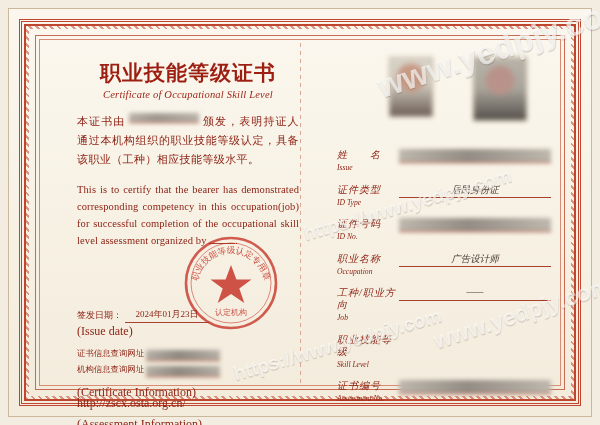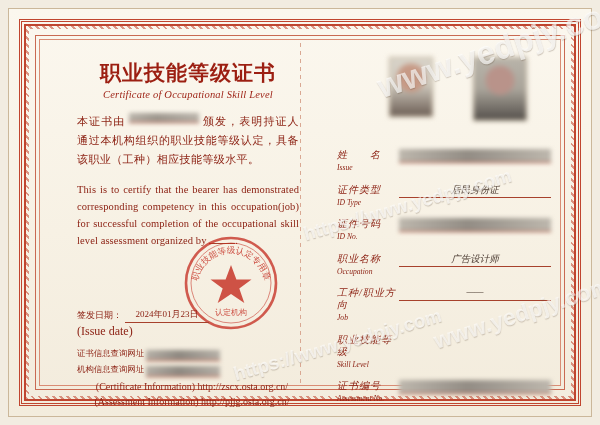--- a/index.html
+++ b/index.html
@@ -104,21 +104,21 @@
   .query{
     position:absolute;left:22px;top:308px;width:230px;
     font-size:8.4px;color:#8d2315;line-height:14px;
   }
   .query-row{display:flex;align-items:flex-end;gap:2px;}
   .query-val{
     border-bottom:1px solid #a7412c;min-width:74px;height:10px;
     filter:blur(2px);
     background:linear-gradient(90deg,#b5afa6,#8f8a82 45%,#b5afa6);
   }
-  .query-en{font-size:10px;color:#8d2315;margin-top:4px;line-height:11px;text-align:center;}
+  .query-en{font-size:12px;color:#8d2315;margin-top:10px;line-height:11px;}
   
   .right{
     position:absolute;left:268px;top:0;right:0;height:100%;
     padding:18px 10px 0 30px;box-sizing:border-box;
   }
   .photos{
     position:relative;height:88px;margin-left:40px;
   }
   .photo{
     position:absolute;top:0;width:42px;height:58px;

